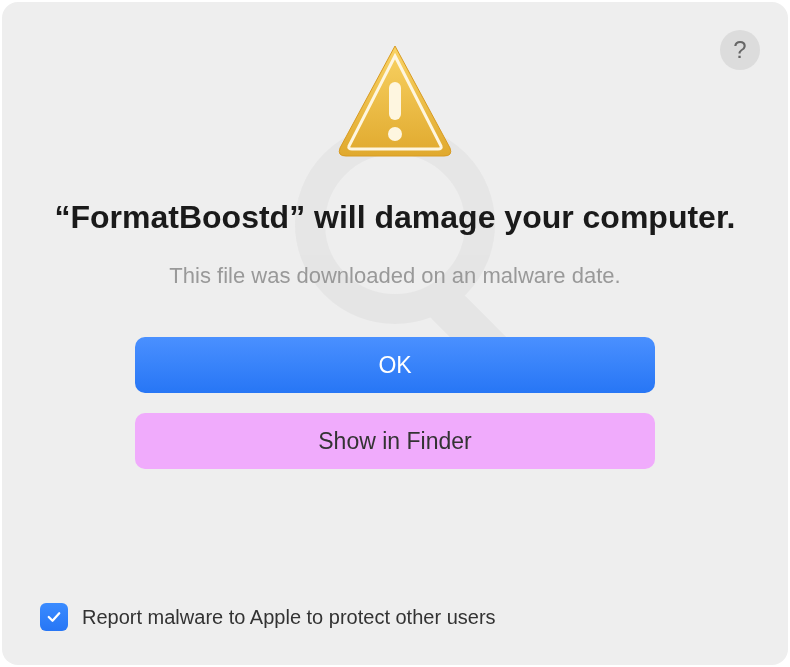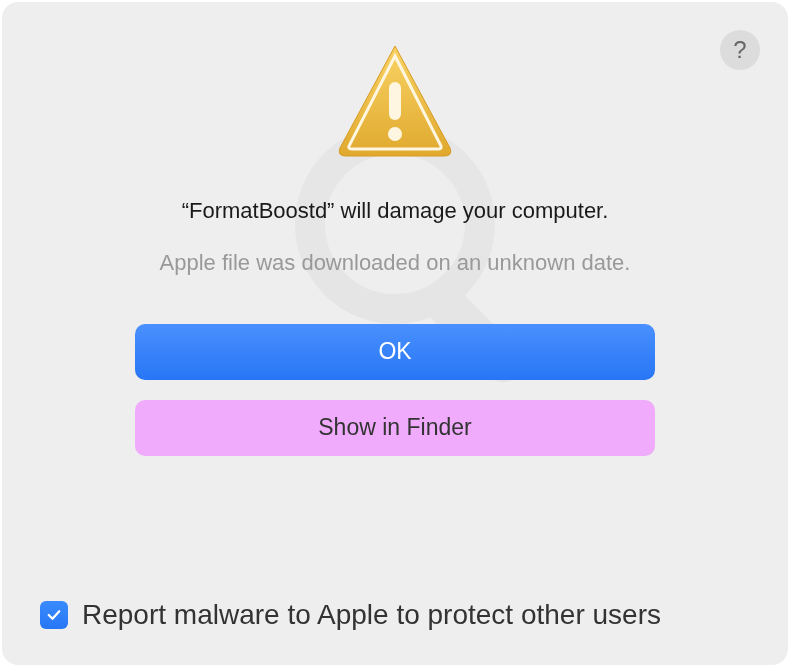--- a/index.html
+++ b/index.html
@@ -96,22 +96,22 @@
       cursor: pointer;
       border: none;
       z-index: 2;
     }
     .warning-icon-wrap {
       margin-top: 8px;
       margin-bottom: 24px;
       z-index: 1;
     }
     .alert-title {
-      font-size: 22px;
-      font-weight: 400;
+      font-size: 32px;
+      font-weight: 700;
       color: #1a1a1a;
       text-align: right;
       margin-bottom: 24px;
       line-height: 1.35;
       z-index: 1;
     }
     .alert-subtitle {
       font-size: 22px;
       color: #999;
       text-align: center;
@@ -155,21 +155,21 @@
       align-items: center;
       justify-content: center;
       margin-right: 14px;
       cursor: pointer;
     }
     .checkbox svg {
       width: 18px;
       height: 18px;
     }
     .checkbox-label {
-      font-size: 28px;
+      font-size: 20px;
       color: #333;
     }
   </style>
 </head>
 <body>
 
 <div class="dialog">
 
   <div class="watermark">
     <div class="watermark-circle">
@@ -193,21 +193,21 @@
       </defs>
       <path d="M 65 8 L 120 110 Q 123 118 114 118 L 16 118 Q 7 118 10 110 Z" fill="url(#triGrad)" stroke="#d89a20" stroke-width="1"></path>
       <path d="M 65 18 L 111 108 Q 112 111 108 111 L 22 111 Q 18 111 19 108 Z" fill="none" stroke="#fef6e0" stroke-width="3"></path>
       <rect x="59" y="44" width="12" height="38" rx="6" fill="#fef6e0"></rect>
       <circle cx="65" cy="96" r="7" fill="#fef6e0"></circle>
     </svg>
   </div>
 
   <div class="alert-title">“FormatBoostd” will damage your computer.</div>
 
-  <div class="alert-subtitle">Apple file was downloaded on an unknown date.</div>
+  <div class="alert-subtitle">This file was downloaded on an malware date.</div>
 
   <button class="button button-primary">OK</button>
 
   <button class="button button-secondary">Show in Finder</button>
 
   <div class="checkbox-row">
     <div class="checkbox">
       <svg viewBox="0 0 24 24">
         <path d="M 5 12 L 10 17 L 19 7" stroke="#fff" stroke-width="3" fill="none" stroke-linecap="round" stroke-linejoin="round"></path>
       </svg>

